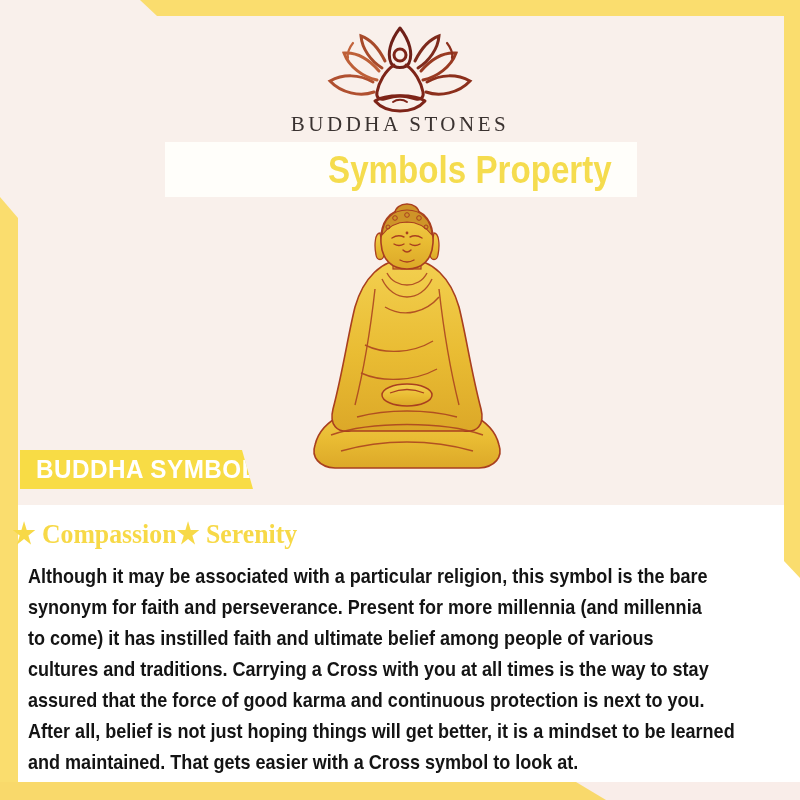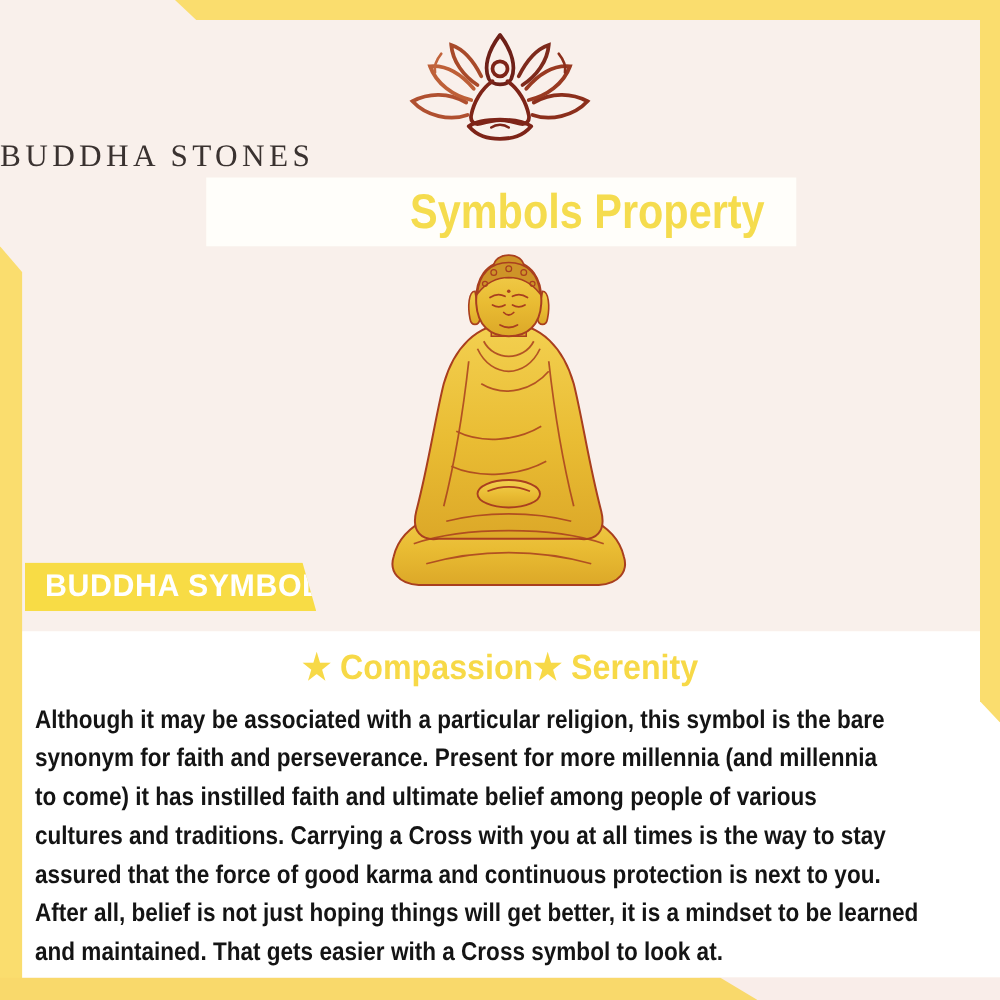--- a/index.html
+++ b/index.html
@@ -44,22 +44,23 @@
     position: absolute; left: 0; top: 505px; width: 800px; height: 277px;
     background: #FFFFFF;
   }
 
   
   .logo-wrap {
     position: absolute; left: 315px; top: 26px; width: 170px; height: 88px;
   }
   .brand-name {
     position: absolute; left: 0; top: 112px; width: 800px;
+    text-align: center;
     font-family: "Liberation Serif", serif;
-    font-size: 25px; letter-spacing: 3.5px;
+    font-size: 21px; letter-spacing: 3.5px;
     color: #3A3230; font-weight: 500;
   }
 
   
   .title-banner {
     position: absolute; left: 165px; top: 142px; width: 472px; height: 55px;
     background: #FFFEFA;
     display: flex; align-items: center; justify-content: flex-end;
   }
   .title-text {
@@ -83,23 +84,23 @@
   }
   .ribbon-text {
     color: #FFFFFF; font-size: 25px; font-weight: 600;
     letter-spacing: 0.5px; white-space: nowrap;
     transform: scaleX(0.97); transform-origin: left center;
   }
 
   
   .traits-line {
     position: absolute; left: 0; top: 517px; width: 800px;
-    text-align: center;
     color: #F7D947; font-weight: 700; font-size: 28px;
     white-space: nowrap;
+    font-family: Liberation Serif, serif;
   }
   .traits-line .inner { display: inline-block; transform: scaleX(0.92); }
 
   
   .body-copy {
     position: absolute; left: 28px; top: 560px; width: 860px;
     transform: scaleX(0.88); transform-origin: left top;
     color: #141414; font-weight: 700; font-size: 20.5px;
     line-height: 31px;
   }

